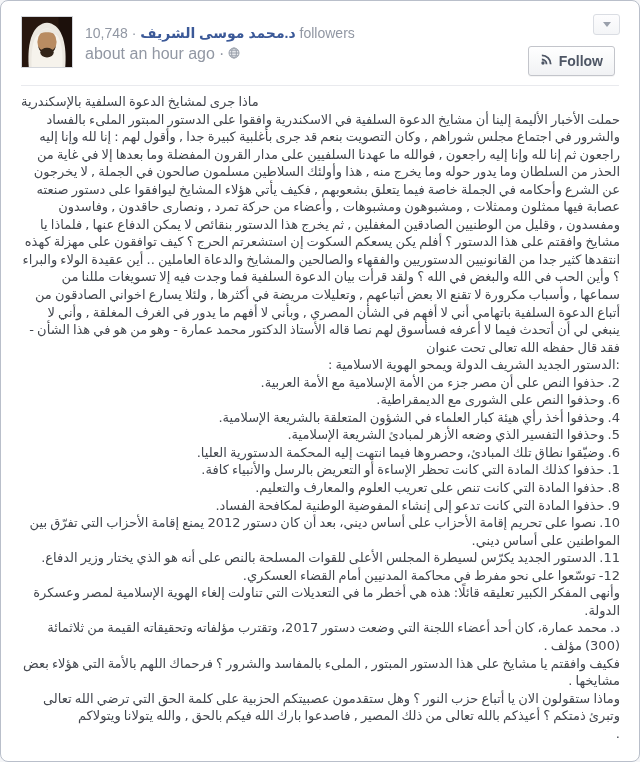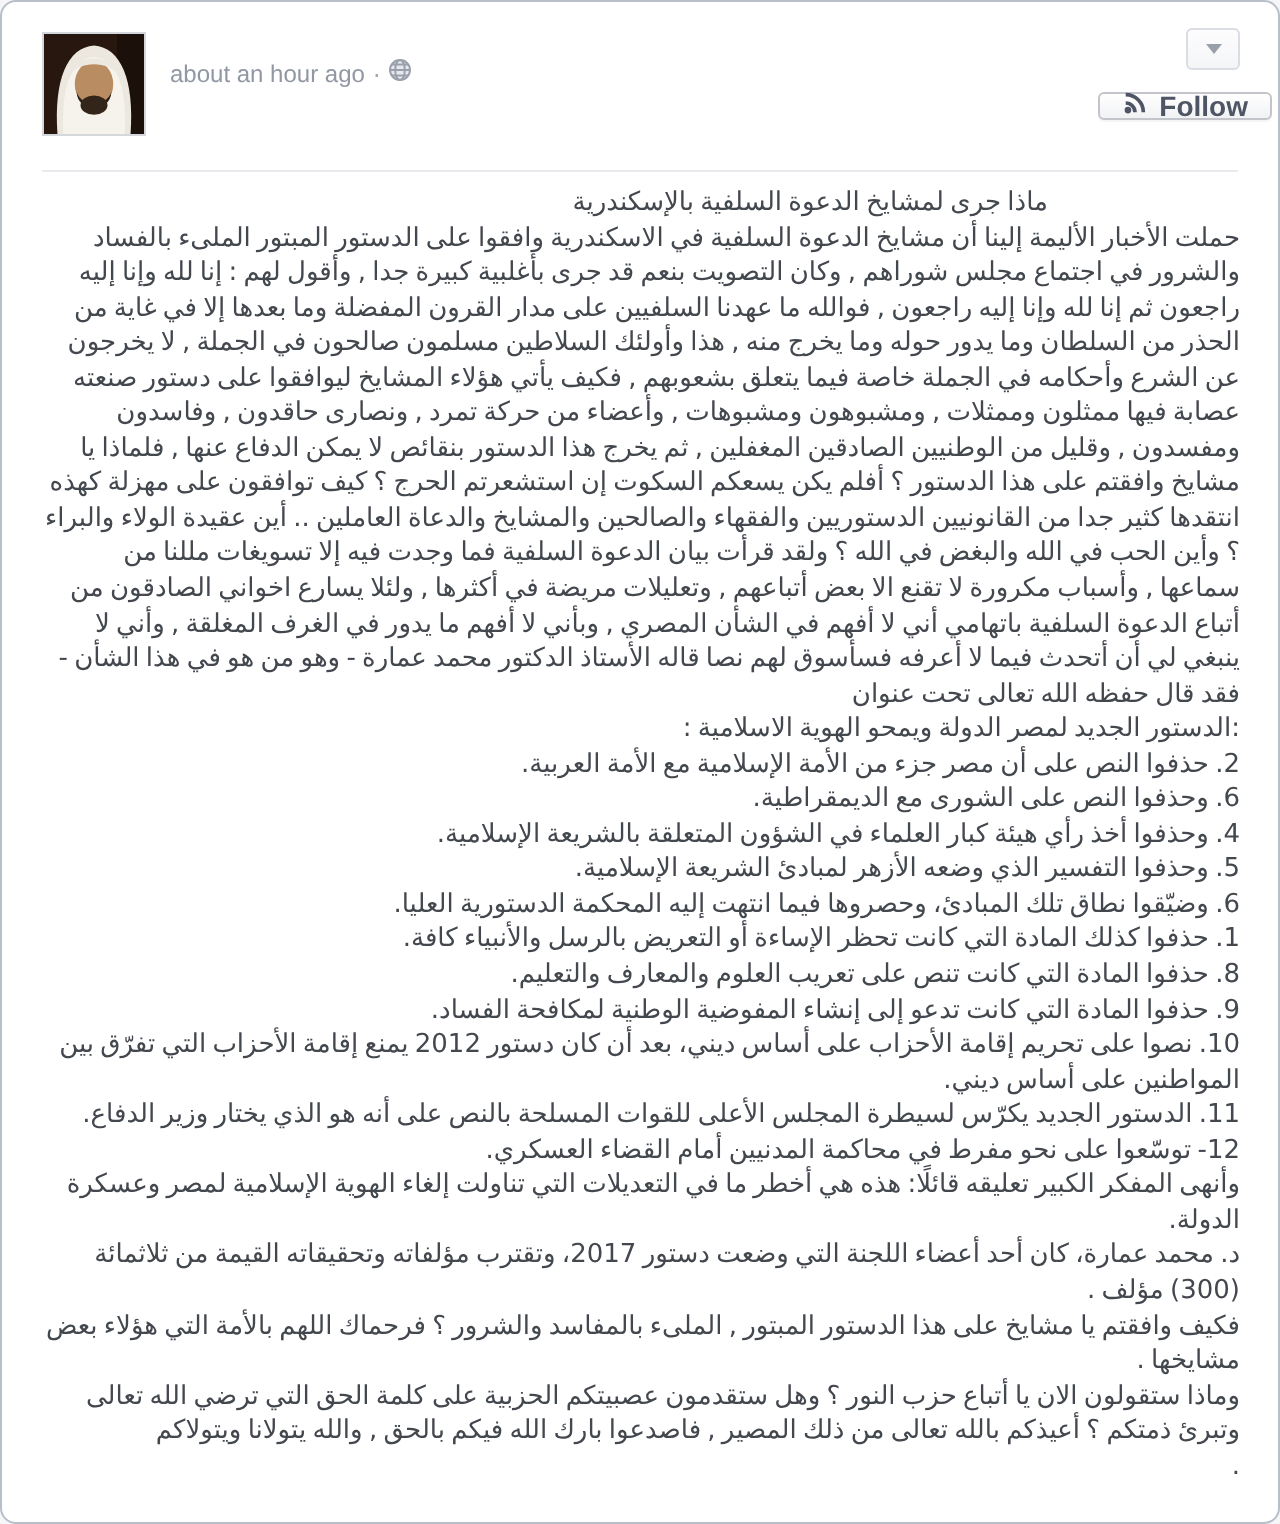--- a/index.html
+++ b/index.html
@@ -27,41 +27,41 @@
   .avatar svg { display: block; width: 100%; height: 100%; }
   .meta { position: absolute; left: 84px; top: 24px; width: 420px; }
   .name-line {
     font-size: 14px; color: #9197a3;
     white-space: nowrap;
   }
   .name-line .profile-link {
     color: #3b5998; font-weight: bold; text-decoration: none;
   }
   .time-line {
-    margin-top: 4px; font-size: 12px; color: #9197a3;
+    margin-top: 4px; font-size: 16px; color: #9197a3;
     display: flex; align-items: center; gap: 4px;
   }
   .time-line a { color: #9197a3; text-decoration: none; }
   .options-btn {
     position: absolute; top: 13px; right: 19px;
     width: 27px; height: 21px;
     border: 1px solid #dadde3; border-radius: 3px;
     background: linear-gradient(#fdfdfe, #f4f5f7);
     display: flex; align-items: center; justify-content: center;
     cursor: pointer; padding: 0;
   }
   .caret {
     width: 0; height: 0;
     border-left: 4px solid transparent;
     border-right: 4px solid transparent;
     border-top: 5px solid #9aa0ab;
   }
   .follow-btn {
-    position: absolute; top: 45px; right: 3px;
-    height: 14px; padding: 0 11px;
+    position: absolute; top: 45px; right: 24px;
+    height: 30px; padding: 0 11px;
     border: 1px solid #c3c5cb; border-radius: 3px;
     background: linear-gradient(#ffffff, #f1f2f4);
     box-shadow: 0 1px 0 rgba(0,0,0,0.04);
     display: flex; align-items: center; gap: 6px;
     font-family: "Liberation Sans", "DejaVu Sans", sans-serif;
     font-size: 14px; font-weight: bold; color: #4e5665;
     cursor: pointer;
   }
   .divider {
     margin: 0 20px; height: 0;
@@ -74,21 +74,21 @@
     font-size: 13px; line-height: 17.55px;
     color: #43474e;
   }
   .post p {
     margin: 0;
     direction: rtl;
     text-align: right;      
     word-spacing: -1px;
   }
   .post p.title-line {
-    text-align: right;
+    text-align: left;
     padding-right: 96px;   
   }
 </style>
 </head>
 <body>
 
 <div class="card">
 
   <div class="header">
 
@@ -99,20 +99,26 @@
         <path d="M7 52 C5 24 12 7 26 6 C40 7 47 24 45 52 Z" fill="#ece8e0"></path>
         <path d="M10 52 C9 30 13 13 26 12 C39 13 43 30 42 52 Z" fill="#f6f3ec"></path>
         <ellipse cx="26" cy="26" rx="10" ry="12" fill="#b98c62"></ellipse>
         <path d="M14 21 C15 10 37 10 38 21 C34 14 18 14 14 21 Z" fill="#ece8e0"></path>
         <path d="M17 30 C17 41 35 41 35 30 C33 38 19 38 17 30 Z" fill="#2e2119"></path>
         <ellipse cx="26" cy="37" rx="7" ry="5" fill="#332519"></ellipse>
       </svg>
     </div>
 
     <div class="meta">
+      <div class="name-line">
+        <span>10,748</span>
+        <span>·</span>
+        <a href="#" class="profile-link" dir="rtl">د.محمد موسى الشريف</a>
+        <span>followers</span>
+      </div>
       <div class="time-line">
         <a href="#">about an hour ago</a>
         <span>·</span>
         <span>
           <svg width="12" height="12" viewBox="0 0 12 12" fill="none" stroke="#9aa0ab" stroke-width="1">
             <circle cx="6" cy="6" r="5" fill="#e6e8ec"></circle>
             <ellipse cx="6" cy="6" rx="2.4" ry="5"></ellipse>
             <line x1="1" y1="6" x2="11" y2="6"></line>
             <line x1="1.8" y1="3.2" x2="10.2" y2="3.2"></line>
             <line x1="1.8" y1="8.8" x2="10.2" y2="8.8"></line>
@@ -138,21 +144,21 @@
       <span>Follow</span>
     </button>
 
   </div>
 
   <div class="divider"></div>
 
   <div class="post">
     <p class="title-line">ماذا جرى لمشايخ الدعوة السلفية بالإسكندرية</p>
     <p>حملت الأخبار الأليمة إلينا أن مشايخ الدعوة السلفية في الاسكندرية وافقوا على الدستور المبتور الملىء بالفساد والشرور في اجتماع مجلس شوراهم , وكان التصويت بنعم قد جرى بأغلبية كبيرة جدا , وأقول لهم : إنا لله وإنا إليه راجعون ثم إنا لله وإنا إليه راجعون , فوالله ما عهدنا السلفيين على مدار القرون المفضلة وما بعدها إلا في غاية من الحذر من السلطان وما يدور حوله وما يخرج منه , هذا وأولئك السلاطين مسلمون صالحون في الجملة , لا يخرجون عن الشرع وأحكامه في الجملة خاصة فيما يتعلق بشعوبهم , فكيف يأتي هؤلاء المشايخ ليوافقوا على دستور صنعته عصابة فيها ممثلون وممثلات , ومشبوهون ومشبوهات , وأعضاء من حركة تمرد , ونصارى حاقدون , وفاسدون ومفسدون , وقليل من الوطنيين الصادقين المغفلين , ثم يخرج هذا الدستور بنقائص لا يمكن الدفاع عنها , فلماذا يا مشايخ وافقتم على هذا الدستور ؟ أفلم يكن يسعكم السكوت إن استشعرتم الحرج ؟ كيف توافقون على مهزلة كهذه انتقدها كثير جدا من القانونيين الدستوريين والفقهاء والصالحين والمشايخ والدعاة العاملين .. أين عقيدة الولاء والبراء ؟ وأين الحب في الله والبغض في الله ؟ ولقد قرأت بيان الدعوة السلفية فما وجدت فيه إلا تسويغات مللنا من سماعها , وأسباب مكرورة لا تقنع الا بعض أتباعهم , وتعليلات مريضة في أكثرها , ولئلا يسارع اخواني الصادقون من أتباع الدعوة السلفية باتهامي أني لا أفهم في الشأن المصري , وبأني لا أفهم ما يدور في الغرف المغلقة , وأني لا ينبغي لي أن أتحدث فيما لا أعرفه فسأسوق لهم نصا قاله الأستاذ الدكتور محمد عمارة - وهو من هو في هذا الشأن - فقد قال حفظه الله تعالى تحت عنوان</p>
-    <p>:الدستور الجديد لمصر الدولة ويمحو الهوية الاسلامية :</p>
+    <p>:الدستور الجديد الشريف الدولة ويمحو الهوية الاسلامية :</p>
     <p>2. حذفوا النص على أن مصر جزء من الأمة الإسلامية مع الأمة العربية.</p>
     <p>6. وحذفوا النص على الشورى مع الديمقراطية.</p>
     <p>4. وحذفوا أخذ رأي هيئة كبار العلماء في الشؤون المتعلقة بالشريعة الإسلامية.</p>
     <p>5. وحذفوا التفسير الذي وضعه الأزهر لمبادئ الشريعة الإسلامية.</p>
     <p>6. وضيّقوا نطاق تلك المبادئ، وحصروها فيما انتهت إليه المحكمة الدستورية العليا.</p>
     <p>1. حذفوا كذلك المادة التي كانت تحظر الإساءة أو التعريض بالرسل والأنبياء كافة.</p>
     <p>8. حذفوا المادة التي كانت تنص على تعريب العلوم والمعارف والتعليم.</p>
     <p>9. حذفوا المادة التي كانت تدعو إلى إنشاء المفوضية الوطنية لمكافحة الفساد.</p>
     <p>10. نصوا على تحريم إقامة الأحزاب على أساس ديني، بعد أن كان دستور 2012 يمنع إقامة الأحزاب التي تفرّق بين المواطنين على أساس ديني.</p>
     <p>11. الدستور الجديد يكرّس لسيطرة المجلس الأعلى للقوات المسلحة بالنص على أنه هو الذي يختار وزير الدفاع.</p>

